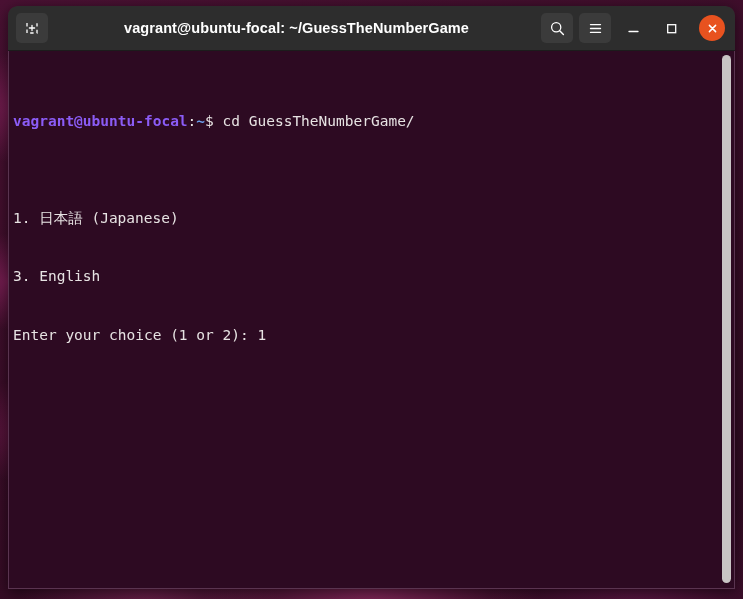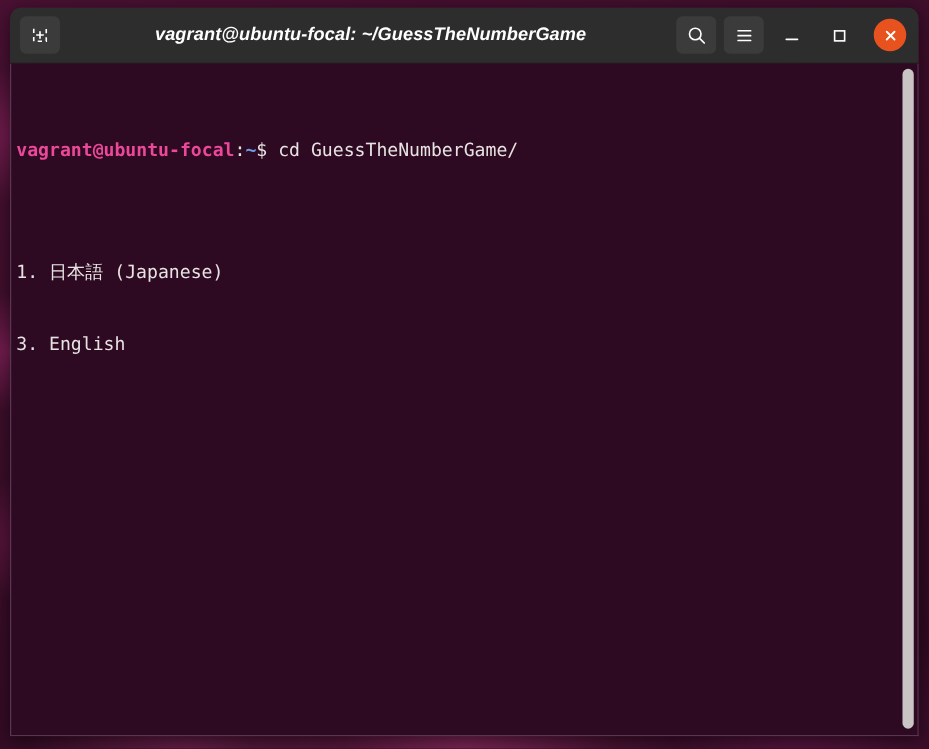--- a/index.html
+++ b/index.html
@@ -64,21 +64,20 @@
     flex: 1 1 auto;
     text-align: center;
     color: #ffffff;
     font-family: "Liberation Sans", sans-serif;
     font-size: 14.5px;
     font-weight: bold;
     letter-spacing: 0.1px;
     white-space: nowrap;
     overflow: hidden;
     padding-left: 4px;
-    font-style: italic;
   }
   #right-group { display: flex; align-items: center; gap: 6px; flex: 0 0 auto; }
   #close-btn {
     width: 26px; height: 26px;
     border-radius: 50%;
     background: #e8521f;
     display: flex; align-items: center; justify-content: center;
     margin-left: 6px; margin-right: 2px;
     cursor: pointer;
   }
@@ -93,21 +92,21 @@
   #screen {
     font-family: "DejaVu Sans Mono", monospace;
     font-size: 14.5px;
     line-height: 19.4px;
     color: #e7e3e3;
     white-space: pre;
     padding-left: 3px;
     padding-top: 1px;
   }
   .ln { height: 19.4px; }
-  .grn { color: #ec4899; font-weight: bold; text-align: center; }
+  .grn { color: #8b5cf6; font-weight: bold; text-align: center; }
   .blu { color: #6d9eeb; font-weight: bold; }
   .wht { color: #e7e3e3; }
   
   #scrollbar {
     position: absolute;
     right: 4px; top: 4px;
     width: 9px; height: 528px;
     border-radius: 5px;
     background: #c9c5c5;
   }
@@ -175,20 +174,21 @@
   </div>
 
   <div id="terminal">
     <div id="screen">
 
       <div class="ln"><span class="grn">vagrant@ubuntu-focal</span><span class="wht">:</span><span class="blu">~</span><span class="wht">$</span><span class="wht"> cd GuessTheNumberGame/</span></div>
 
 
       <div class="ln">1. 日本語 (Japanese)</div>
       <div class="ln">3. English</div>
+      <div class="ln">Enter your choice (1 or 2): 1</div>
       <div class="ln"></div>
       
       
       
       
       
       
       
       
       

